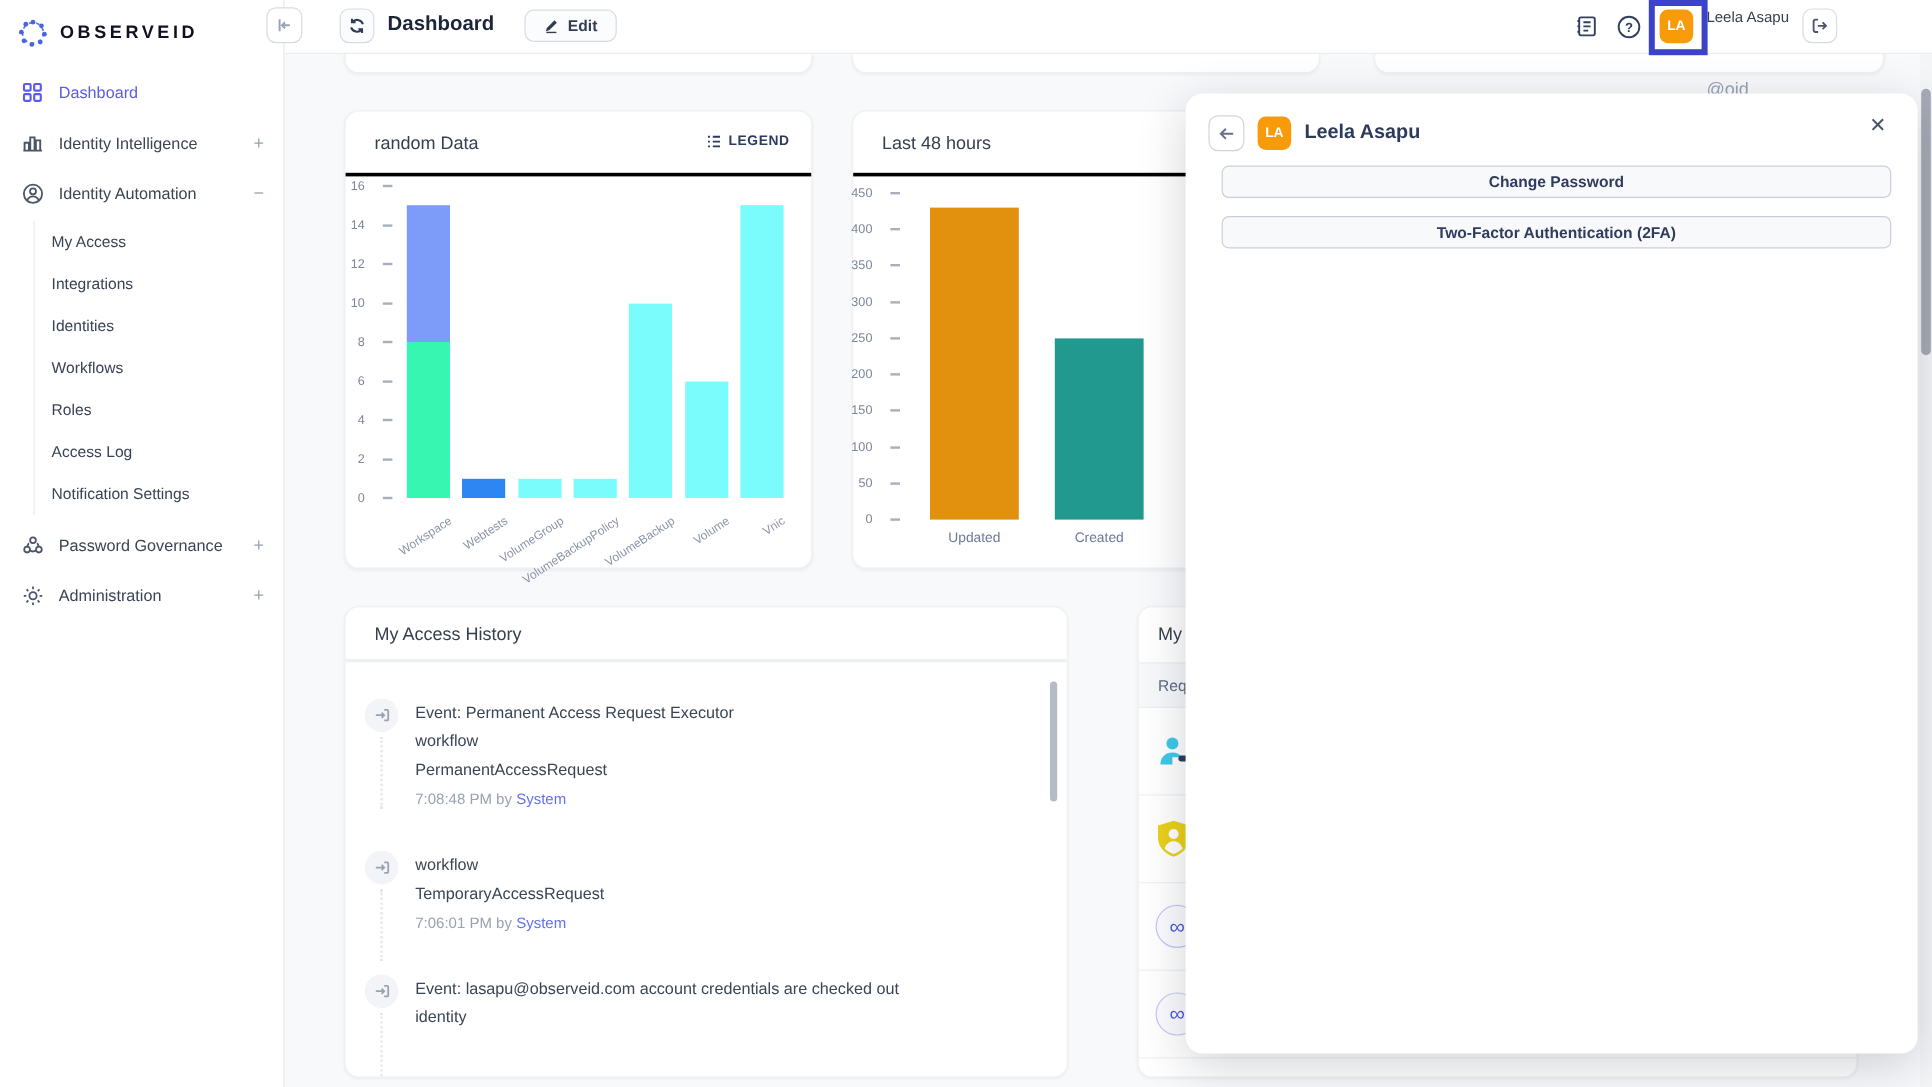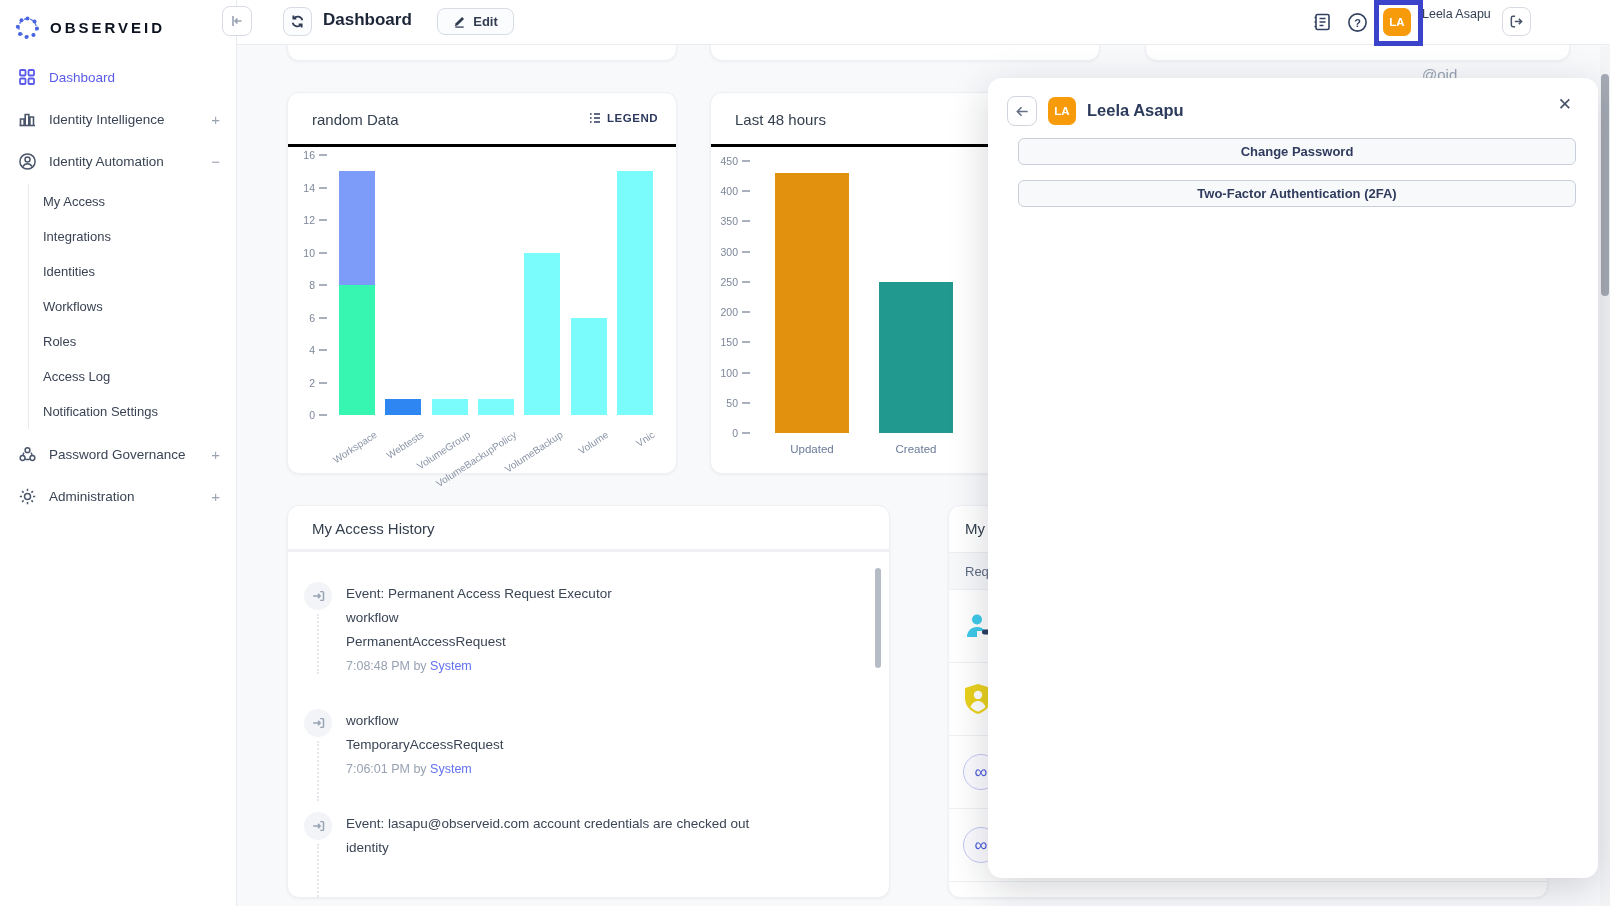--- a/index.html
+++ b/index.html
@@ -35,21 +35,21 @@
   .card { position:absolute; background:#fff; border:1px solid #eef0f4; border-radius:12px; box-shadow:0 1px 3px rgba(16,24,40,0.05); }
   .card-head { position:relative; height:54px; border-bottom:3px solid #000000; }
   .card-title { position:absolute; left:24px; top:18px; font-size:15px; color:#35404f; }
   .legend-btn { position:absolute; right:18px; top:19px; display:flex; align-items:center; gap:6px; font-size:11.5px; font-weight:bold; letter-spacing:0.5px; color:#2d3a5e; background:none; border:none; cursor:pointer; font-family:inherit; }
 
   
   .chart-area { position:absolute; left:0; right:0; top:54px; bottom:0; }
   .plot { position:absolute; left:46px; right:18px; }
   #chart-0 .plot { top:8px; height:260px; }
   #chart-1 .plot { top:14px; height:272px; }
-  .ytick { position:absolute; right:100%; display:flex; align-items:center; gap:4px; transform:translateY(50%); padding-right:7px; }
+  .ytick { position:absolute; right:100%; display:flex; align-items:center; gap:15px; transform:translateY(50%); padding-right:7px; }
   .tlab { font-size:10.5px; color:#7c8698; }
   .tdash { width:8px; height:2px; background:#a9b0bc; display:inline-block; }
   .bars { position:absolute; left:0; right:0; top:0; bottom:0; display:flex; align-items:flex-end; }
   #chart-0 .bars { justify-content:space-around; }
   #chart-1 .bars { justify-content:flex-start; gap:30px; padding-left:18px; }
   .stack { height:100%; display:flex; flex-direction:column-reverse; }
   #chart-0 .stack { width:36px; }
   #chart-1 .stack { width:74px; }
   .seg { width:100%; }
   .xlabels { position:absolute; left:46px; right:18px; display:flex; }

